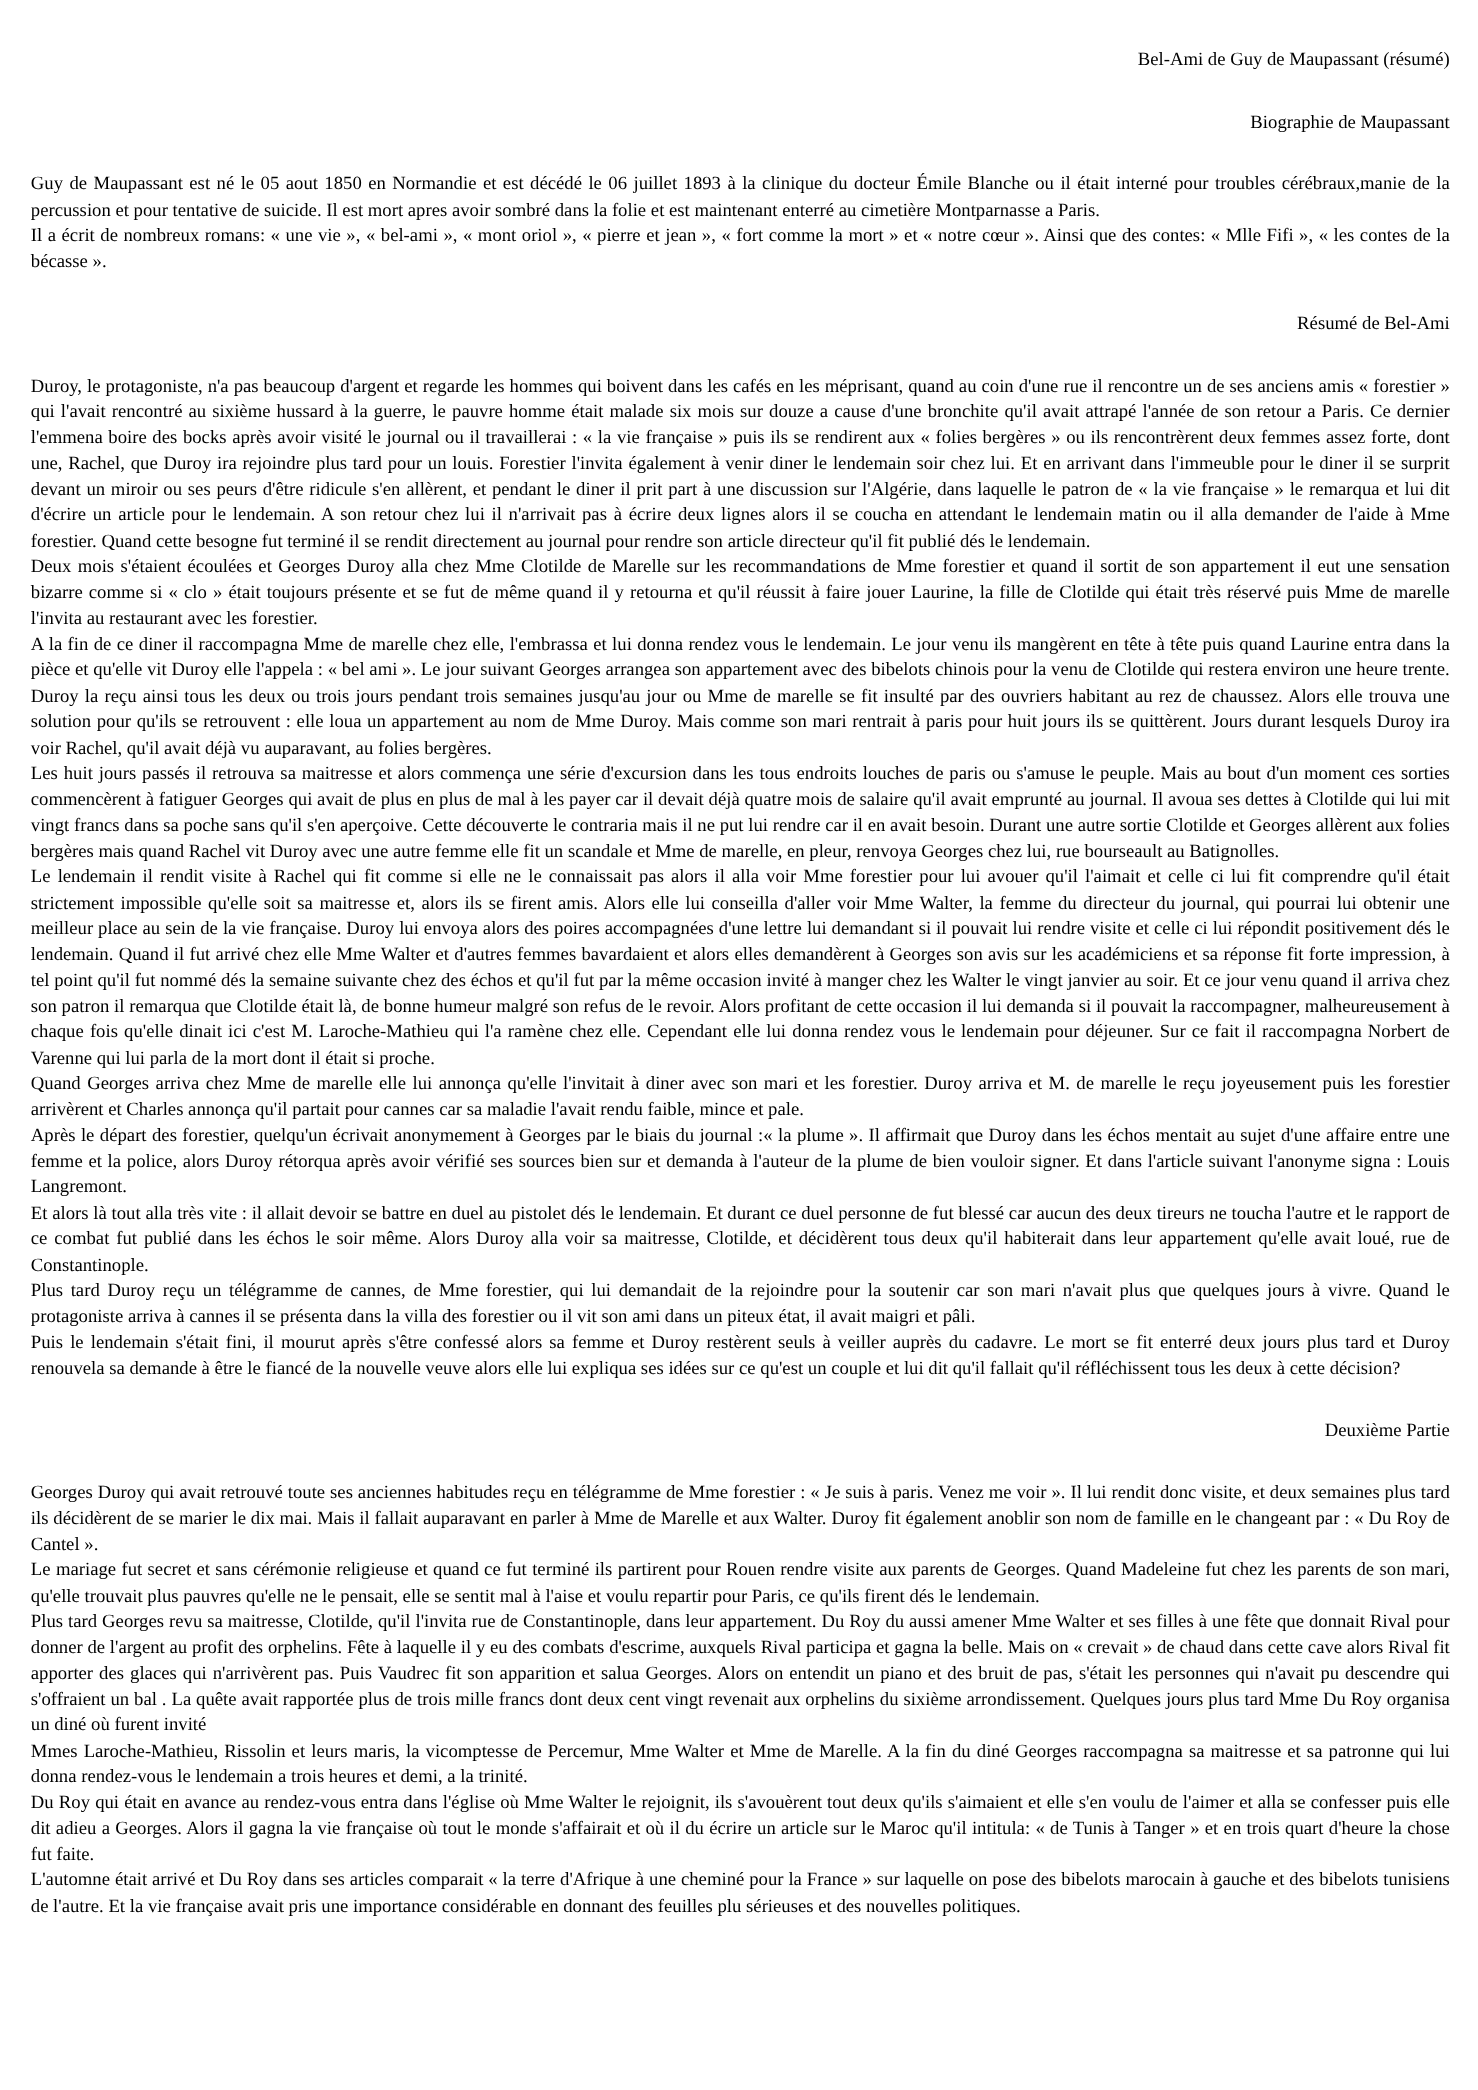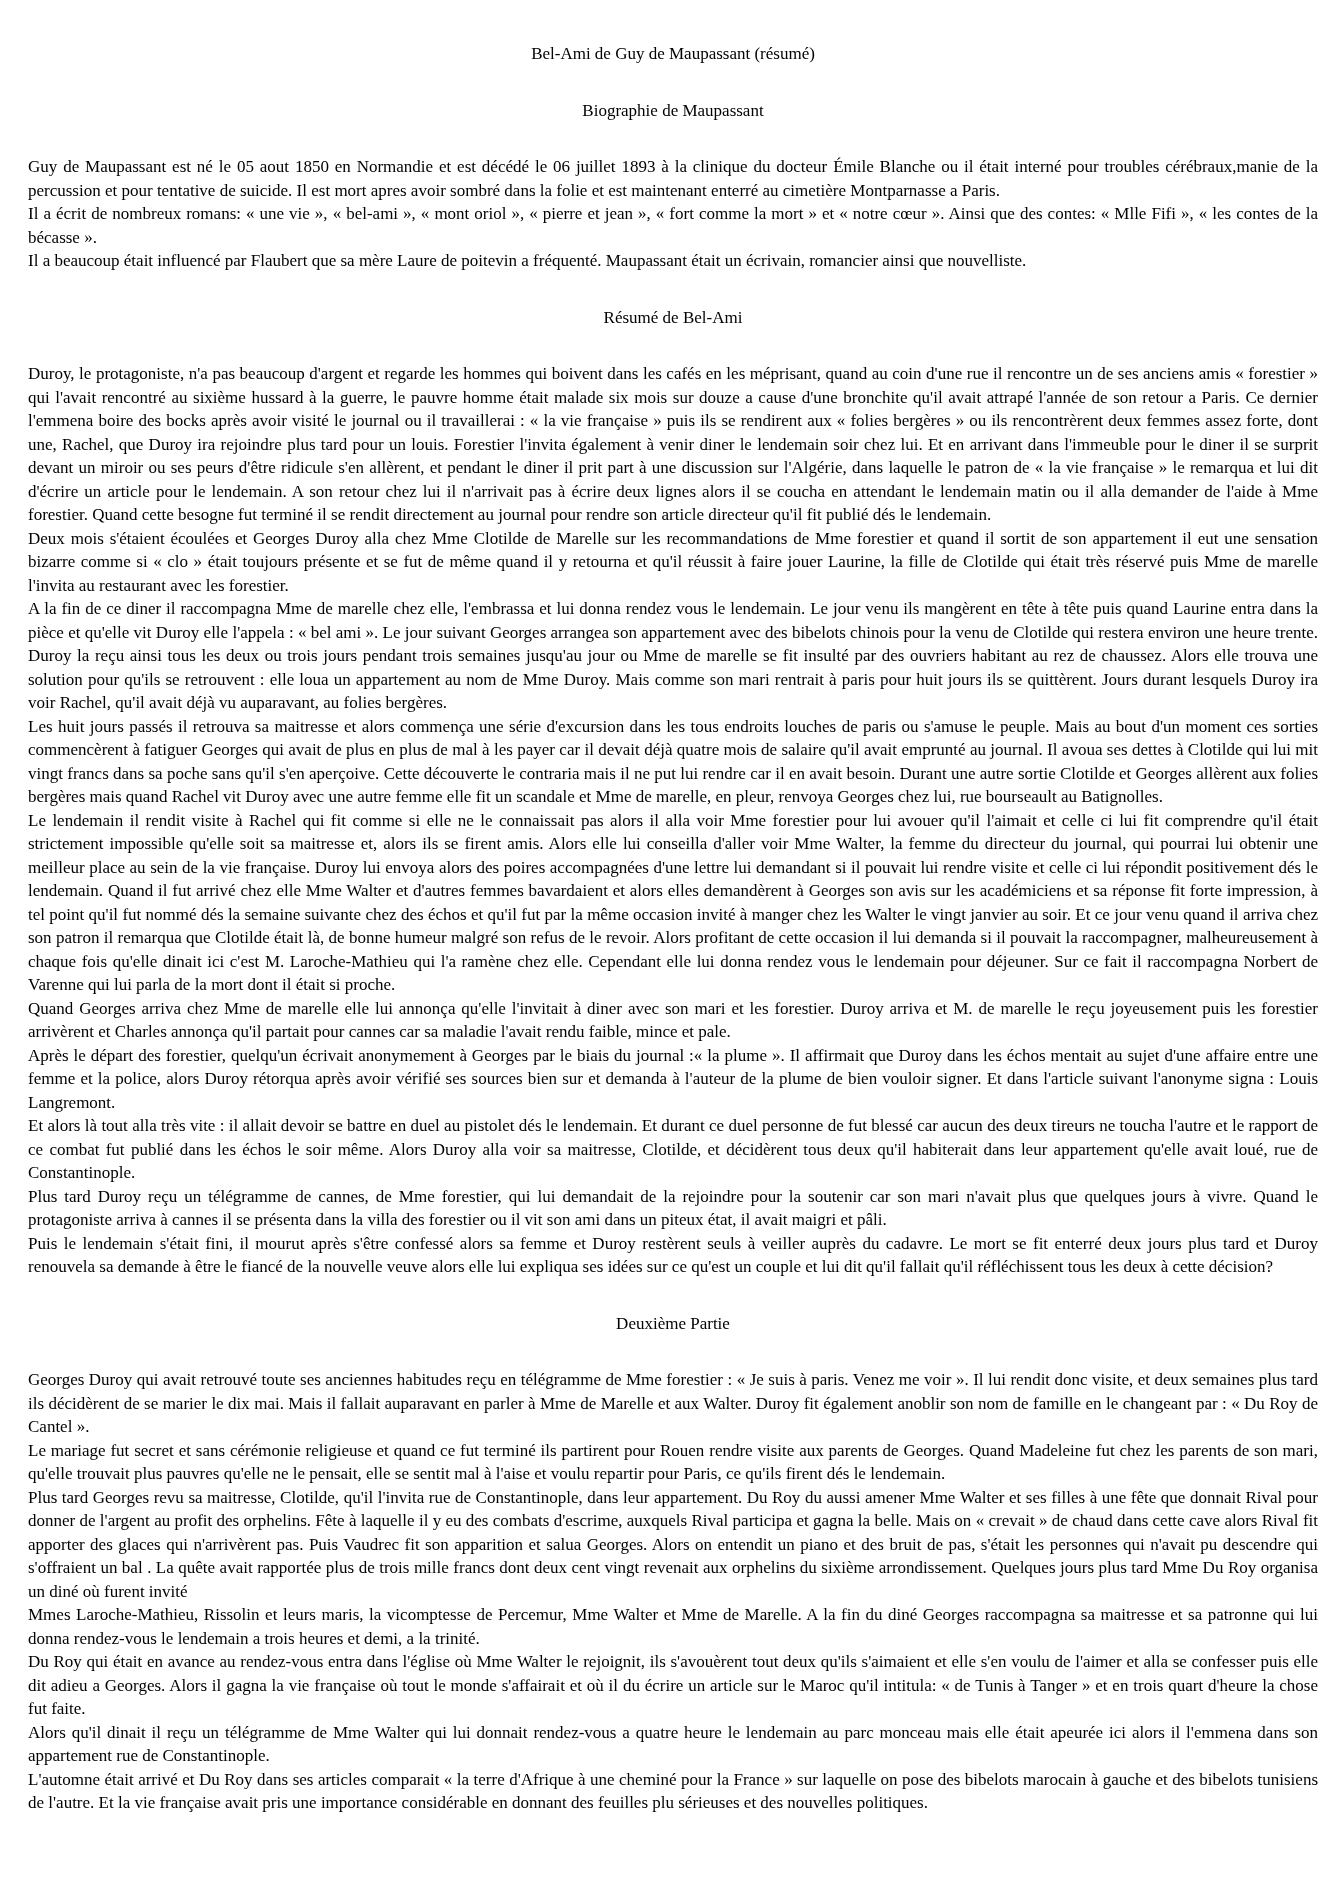--- a/index.html
+++ b/index.html
@@ -19,47 +19,45 @@
     font-family: "Liberation Serif", "DejaVu Serif", serif;
     font-size: 17px;
     line-height: 23.5px;
     color: #000000;
   }
   .blk {
     margin: 0;
     text-align: justify;
   }
   .blk.short {
-    text-align: center;
+    text-align: right;
   }
   .blk.gap {
     margin-top: 33px;
   }
 </style>
 </head>
 <body>
 
 <div class="page">
   <p class="blk short">Bel-Ami de Guy de Maupassant (résumé)</p>
   <p class="blk short gap">Biographie de Maupassant</p>
   <p class="blk gap">Guy de Maupassant est né le 05 aout 1850 en Normandie et est décédé le 06 juillet 1893 à la clinique du docteur Émile Blanche ou il était interné pour troubles cérébraux,manie de la percussion et pour tentative de suicide. Il est mort apres avoir sombré dans la folie et est maintenant enterré au cimetière Montparnasse a Paris.</p>
   <p class="blk">Il a écrit de nombreux romans: « une vie », « bel-ami », « mont oriol », « pierre et jean », « fort comme la mort » et « notre cœur ». Ainsi que des contes: « Mlle Fifi », « les contes de la bécasse ».</p>
-  <p class="blk">Il a beaucoup était influencé par Flaubert que sa mère Laure de poitevin a fréquenté. Maupassant était un écrivain, romancier ainsi que nouvelliste.</p>
   <p class="blk short gap">Résumé de Bel-Ami</p>
   <p class="blk gap">Duroy, le protagoniste, n'a pas beaucoup d'argent et regarde les hommes qui boivent dans les cafés en les méprisant, quand au coin d'une rue il rencontre un de ses anciens amis « forestier » qui l'avait rencontré au sixième hussard à la guerre, le pauvre homme était malade six mois sur douze a cause d'une bronchite qu'il avait attrapé l'année de son retour a Paris. Ce dernier l'emmena boire des bocks après avoir visité le journal ou il travaillerai : « la vie française » puis ils se rendirent aux « folies bergères » ou ils rencontrèrent deux femmes assez forte, dont une, Rachel, que Duroy ira rejoindre plus tard pour un louis. Forestier l'invita également à venir diner le lendemain soir chez lui. Et en arrivant dans l'immeuble pour le diner il se surprit devant un miroir ou ses peurs d'être ridicule s'en allèrent, et pendant le diner il prit part à une discussion sur l'Algérie, dans laquelle le patron de « la vie française » le remarqua et lui dit d'écrire un article pour le lendemain. A son retour chez lui il n'arrivait pas à écrire deux lignes alors il se coucha en attendant le lendemain matin ou il alla demander de l'aide à Mme forestier. Quand cette besogne fut terminé il se rendit directement au journal pour rendre son article directeur qu'il fit publié dés le lendemain.</p>
   <p class="blk">Deux mois s'étaient écoulées et Georges Duroy alla chez Mme Clotilde de Marelle sur les recommandations de Mme forestier et quand il sortit de son appartement il eut une sensation bizarre comme si « clo » était toujours présente et se fut de même quand il y retourna et qu'il réussit à faire jouer Laurine, la fille de Clotilde qui était très réservé puis Mme de marelle l'invita au restaurant avec les forestier.</p>
   <p class="blk">A la fin de ce diner il raccompagna Mme de marelle chez elle, l'embrassa et lui donna rendez vous le lendemain. Le jour venu ils mangèrent en tête à tête puis quand Laurine entra dans la pièce et qu'elle vit Duroy elle l'appela : « bel ami ». Le jour suivant Georges arrangea son appartement avec des bibelots chinois pour la venu de Clotilde qui restera environ une heure trente. Duroy la reçu ainsi tous les deux ou trois jours pendant trois semaines jusqu'au jour ou Mme de marelle se fit insulté par des ouvriers habitant au rez de chaussez. Alors elle trouva une solution pour qu'ils se retrouvent : elle loua un appartement au nom de Mme Duroy. Mais comme son mari rentrait à paris pour huit jours ils se quittèrent. Jours durant lesquels Duroy ira voir Rachel, qu'il avait déjà vu auparavant, au folies bergères.</p>
   <p class="blk">Les huit jours passés il retrouva sa maitresse et alors commença une série d'excursion dans les tous endroits louches de paris ou s'amuse le peuple. Mais au bout d'un moment ces sorties commencèrent à fatiguer Georges qui avait de plus en plus de mal à les payer car il devait déjà quatre mois de salaire qu'il avait emprunté au journal. Il avoua ses dettes à Clotilde qui lui mit vingt francs dans sa poche sans qu'il s'en aperçoive. Cette découverte le contraria mais il ne put lui rendre car il en avait besoin. Durant une autre sortie Clotilde et Georges allèrent aux folies bergères mais quand Rachel vit Duroy avec une autre femme elle fit un scandale et Mme de marelle, en pleur, renvoya Georges chez lui, rue bourseault au Batignolles.</p>
   <p class="blk">Le lendemain il rendit visite à Rachel qui fit comme si elle ne le connaissait pas alors il alla voir Mme forestier pour lui avouer qu'il l'aimait et celle ci lui fit comprendre qu'il était strictement impossible qu'elle soit sa maitresse et, alors ils se firent amis. Alors elle lui conseilla d'aller voir Mme Walter, la femme du directeur du journal, qui pourrai lui obtenir une meilleur place au sein de la vie française. Duroy lui envoya alors des poires accompagnées d'une lettre lui demandant si il pouvait lui rendre visite et celle ci lui répondit positivement dés le lendemain. Quand il fut arrivé chez elle Mme Walter et d'autres femmes bavardaient et alors elles demandèrent à Georges son avis sur les académiciens et sa réponse fit forte impression, à tel point qu'il fut nommé dés la semaine suivante chez des échos et qu'il fut par la même occasion invité à manger chez les Walter le vingt janvier au soir. Et ce jour venu quand il arriva chez son patron il remarqua que Clotilde était là, de bonne humeur malgré son refus de le revoir. Alors profitant de cette occasion il lui demanda si il pouvait la raccompagner, malheureusement à chaque fois qu'elle dinait ici c'est M. Laroche-Mathieu qui l'a ramène chez elle. Cependant elle lui donna rendez vous le lendemain pour déjeuner. Sur ce fait il raccompagna Norbert de Varenne qui lui parla de la mort dont il était si proche.</p>
   <p class="blk">Quand Georges arriva chez Mme de marelle elle lui annonça qu'elle l'invitait à diner avec son mari et les forestier. Duroy arriva et M. de marelle le reçu joyeusement puis les forestier arrivèrent et Charles annonça qu'il partait pour cannes car sa maladie l'avait rendu faible, mince et pale.</p>
   <p class="blk">Après le départ des forestier, quelqu'un écrivait anonymement à Georges par le biais du journal :« la plume ». Il affirmait que Duroy dans les échos mentait au sujet d'une affaire entre une femme et la police, alors Duroy rétorqua après avoir vérifié ses sources bien sur et demanda à l'auteur de la plume de bien vouloir signer. Et dans l'article suivant l'anonyme signa : Louis Langremont.</p>
   <p class="blk">Et alors là tout alla très vite : il allait devoir se battre en duel au pistolet dés le lendemain. Et durant ce duel personne de fut blessé car aucun des deux tireurs ne toucha l'autre et le rapport de ce combat fut publié dans les échos le soir même. Alors Duroy alla voir sa maitresse, Clotilde, et décidèrent tous deux qu'il habiterait dans leur appartement qu'elle avait loué, rue de Constantinople.</p>
   <p class="blk">Plus tard Duroy reçu un télégramme de cannes, de Mme forestier, qui lui demandait de la rejoindre pour la soutenir car son mari n'avait plus que quelques jours à vivre. Quand le protagoniste arriva à cannes il se présenta dans la villa des forestier ou il vit son ami dans un piteux état, il avait maigri et pâli.</p>
   <p class="blk">Puis le lendemain s'était fini, il mourut après s'être confessé alors sa femme et Duroy restèrent seuls à veiller auprès du cadavre. Le mort se fit enterré deux jours plus tard et Duroy renouvela sa demande à être le fiancé de la nouvelle veuve alors elle lui expliqua ses idées sur ce qu'est un couple et lui dit qu'il fallait qu'il réfléchissent tous les deux à cette décision?</p>
   <p class="blk short gap">Deuxième Partie</p>
   <p class="blk gap">Georges Duroy qui avait retrouvé toute ses anciennes habitudes reçu en télégramme de Mme forestier : « Je suis à paris. Venez me voir ». Il lui rendit donc visite, et deux semaines plus tard ils décidèrent de se marier le dix mai. Mais il fallait auparavant en parler à Mme de Marelle et aux Walter. Duroy fit également anoblir son nom de famille en le changeant par : « Du Roy de Cantel ».</p>
   <p class="blk">Le mariage fut secret et sans cérémonie religieuse et quand ce fut terminé ils partirent pour Rouen rendre visite aux parents de Georges. Quand Madeleine fut chez les parents de son mari, qu'elle trouvait plus pauvres qu'elle ne le pensait, elle se sentit mal à l'aise et voulu repartir pour Paris, ce qu'ils firent dés le lendemain.</p>
   <p class="blk">Plus tard Georges revu sa maitresse, Clotilde, qu'il l'invita rue de Constantinople, dans leur appartement. Du Roy du aussi amener Mme Walter et ses filles à une fête que donnait Rival pour donner de l'argent au profit des orphelins. Fête à laquelle il y eu des combats d'escrime, auxquels Rival participa et gagna la belle. Mais on « crevait » de chaud dans cette cave alors Rival fit apporter des glaces qui n'arrivèrent pas. Puis Vaudrec fit son apparition et salua Georges. Alors on entendit un piano et des bruit de pas, s'était les personnes qui n'avait pu descendre qui s'offraient un bal . La quête avait rapportée plus de trois mille francs dont deux cent vingt revenait aux orphelins du sixième arrondissement. Quelques jours plus tard Mme Du Roy organisa un diné où furent invité</p>
   <p class="blk">Mmes Laroche-Mathieu, Rissolin et leurs maris, la vicomptesse de Percemur, Mme Walter et Mme de Marelle. A la fin du diné Georges raccompagna sa maitresse et sa patronne qui lui donna rendez-vous le lendemain a trois heures et demi, a la trinité.</p>
   <p class="blk">Du Roy qui était en avance au rendez-vous entra dans l'église où Mme Walter le rejoignit, ils s'avouèrent tout deux qu'ils s'aimaient et elle s'en voulu de l'aimer et alla se confesser puis elle dit adieu a Georges. Alors il gagna la vie française où tout le monde s'affairait et où il du écrire un article sur le Maroc qu'il intitula: « de Tunis à Tanger » et en trois quart d'heure la chose fut faite.</p>
-  <p class="blk">Alors qu'il dinait il reçu un télégramme de Mme Walter qui lui donnait rendez-vous a quatre heure le lendemain au parc monceau mais elle était apeurée ici alors il l'emmena dans son appartement rue de Constantinople.</p>
   <p class="blk">L'automne était arrivé et Du Roy dans ses articles comparait « la terre d'Afrique à une cheminé pour la France » sur laquelle on pose des bibelots marocain à gauche et des bibelots tunisiens de l'autre. Et la vie française avait pris une importance considérable en donnant des feuilles plu sérieuses et des nouvelles politiques.</p>
 </div>
 
 </body></html>

